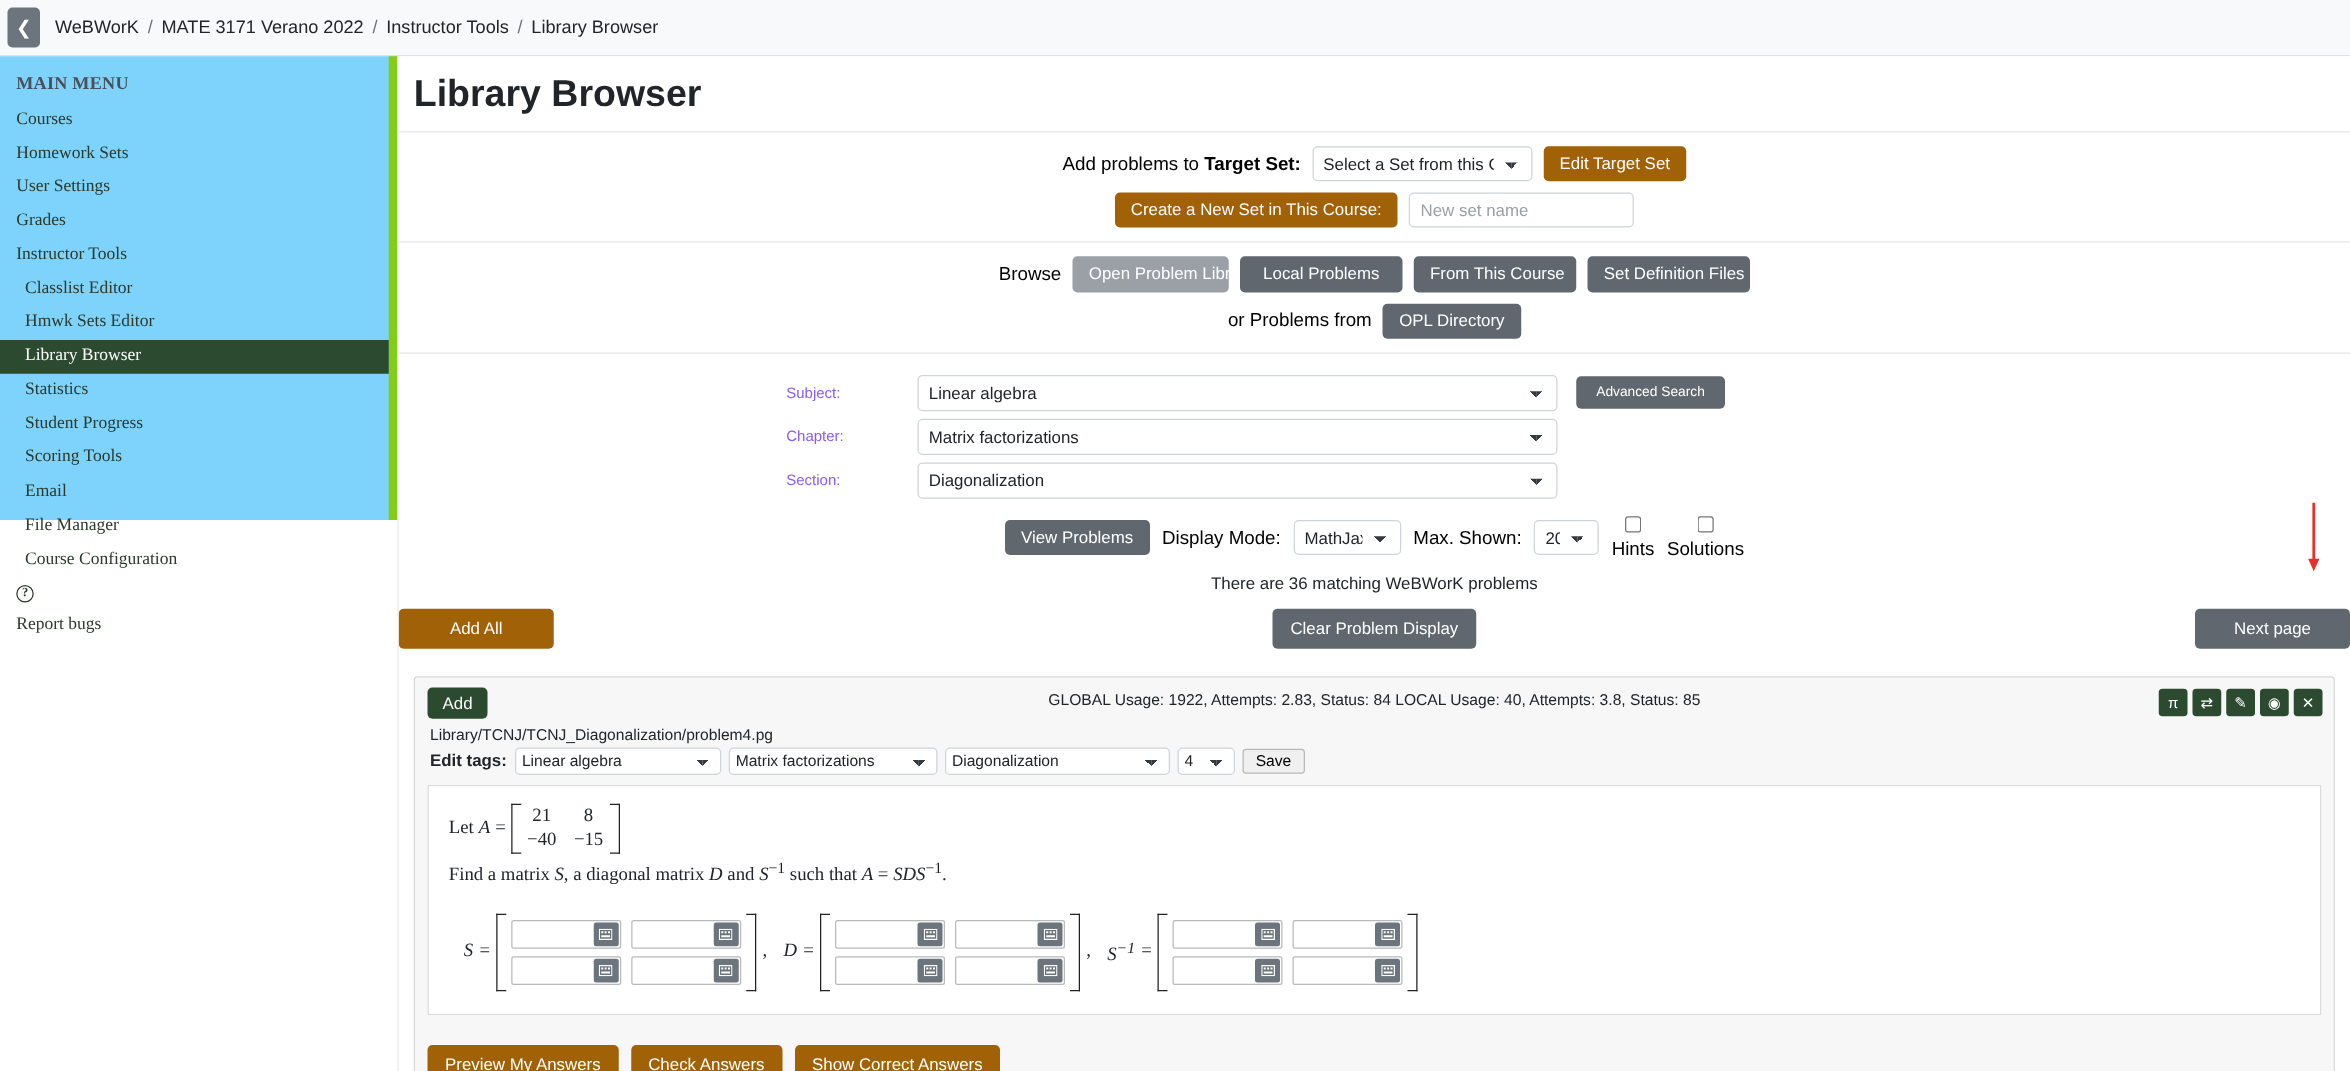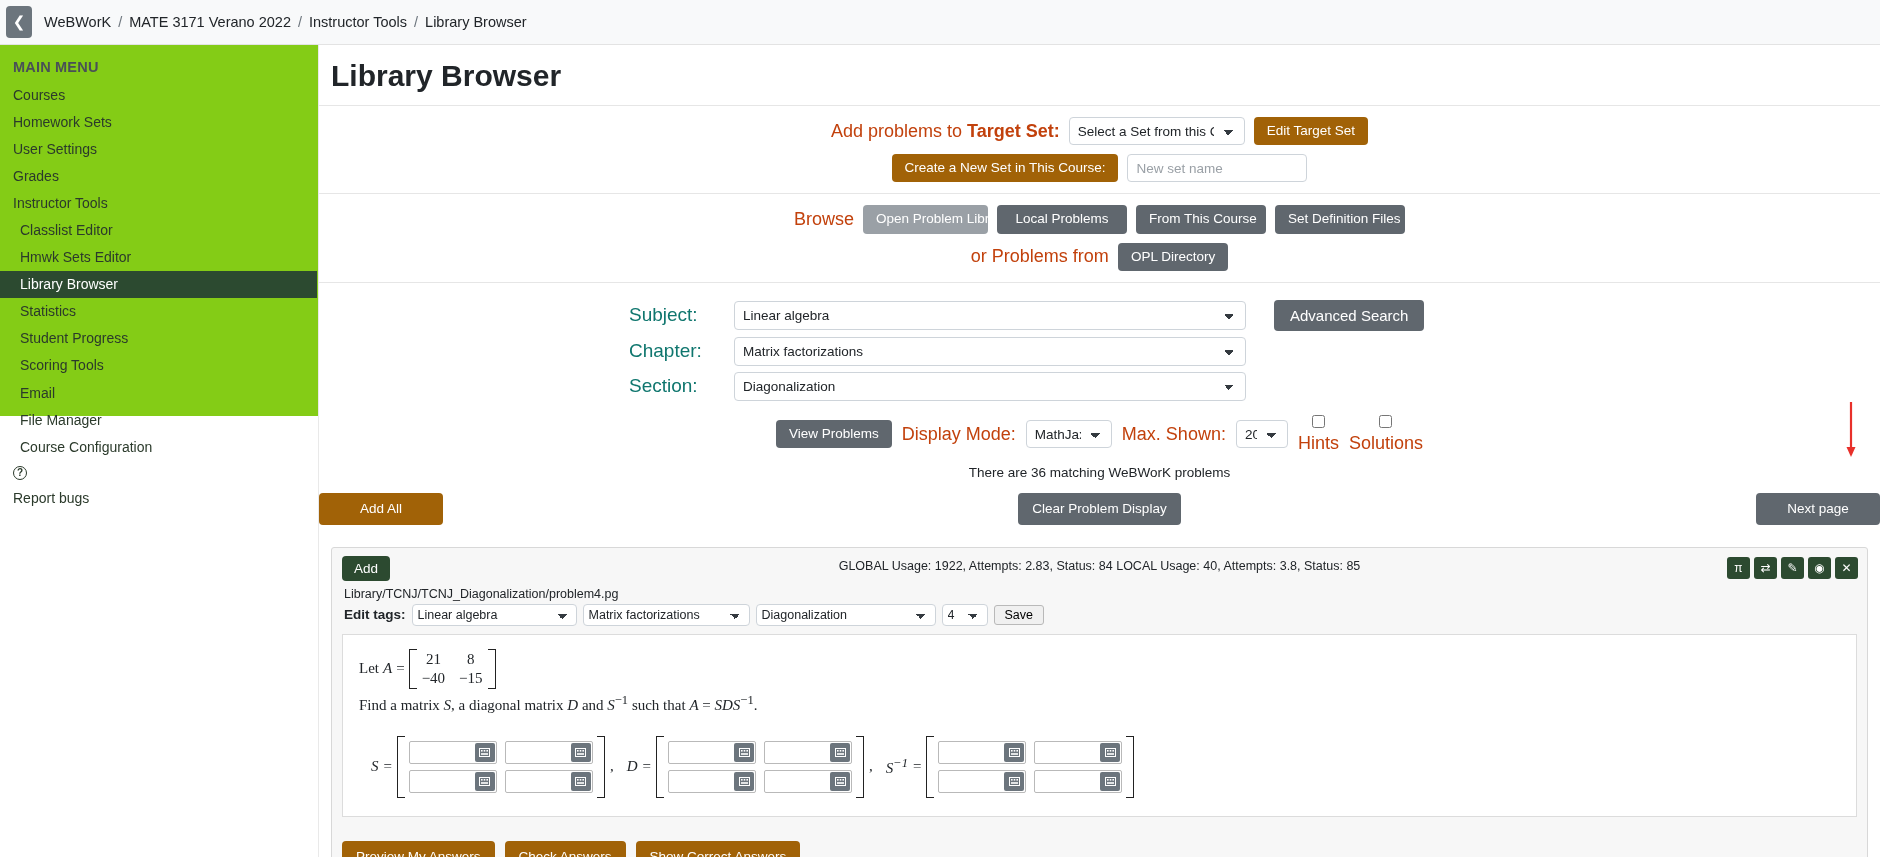--- a/index.html
+++ b/index.html
@@ -40,24 +40,25 @@
   }
   .crumb-sep { color:#6c757d; }
 
   
   .layout { display:flex; height:812px; }
 
   
   .sidebar {
     width:318px;
     min-width:318px;
-    background:#84cc16;
-    border-right:1px solid #84cc16;
+    background:#7dd3fc;
+    border-right:7px solid #84cc16;
     padding-top:8px;
     height:371px;
+    font-family:Liberation Serif, serif;
   }
   .menu-title {
     font-weight:bold;
     font-size:14.5px;
     color:#495057;
     padding:6px 0 6px 13px;
     letter-spacing:.2px;
   }
   .menu-item {
     padding:5.5px 0 5.5px 13px;
@@ -109,21 +110,21 @@
   }
   .row-center {
     display:flex;
     align-items:center;
     justify-content:center;
     gap:9px;
     margin:0 auto;
   }
   .row-center + .row-center { margin-top:9px; }
 
-  .lbl { font-size:18px; color:#c2410c; }
+  .lbl { font-size:15px; color:#000000; }
   .lbl b { font-weight:bold; }
 
   select.ww, input.ww {
     font-family:"Liberation Sans", sans-serif;
     font-size:13.5px;
     color:#212529;
     border:1px solid #ced4da;
     border-radius:4px;
     background:#fff;
     height:28px;
@@ -163,34 +164,34 @@
 
   
   .sel-row {
     display:flex;
     align-items:center;
     margin:6px 0;
     padding-left:310px;
   }
   .sel-row .sel-label {
     width:105px;
-    font-size:19px;
-    color:#0f766e;
+    font-size:12px;
+    color:#8b5cf6;
   }
   .sel-row select.big {
     width:512px;
     height:29px;
   }
   .adv-btn {
-    margin-left:28px;
+    margin-left:15px;
     background:#60676e;
     color:#fff;
     border:none;
     border-radius:4px;
-    font-size:15px;
+    font-size:11px;
     padding:7px 16px;
     cursor:pointer;
     font-family:"Liberation Sans", sans-serif;
   }
 
   .viewrow {
     display:flex;
     align-items:center;
     justify-content:center;
     gap:10px;

